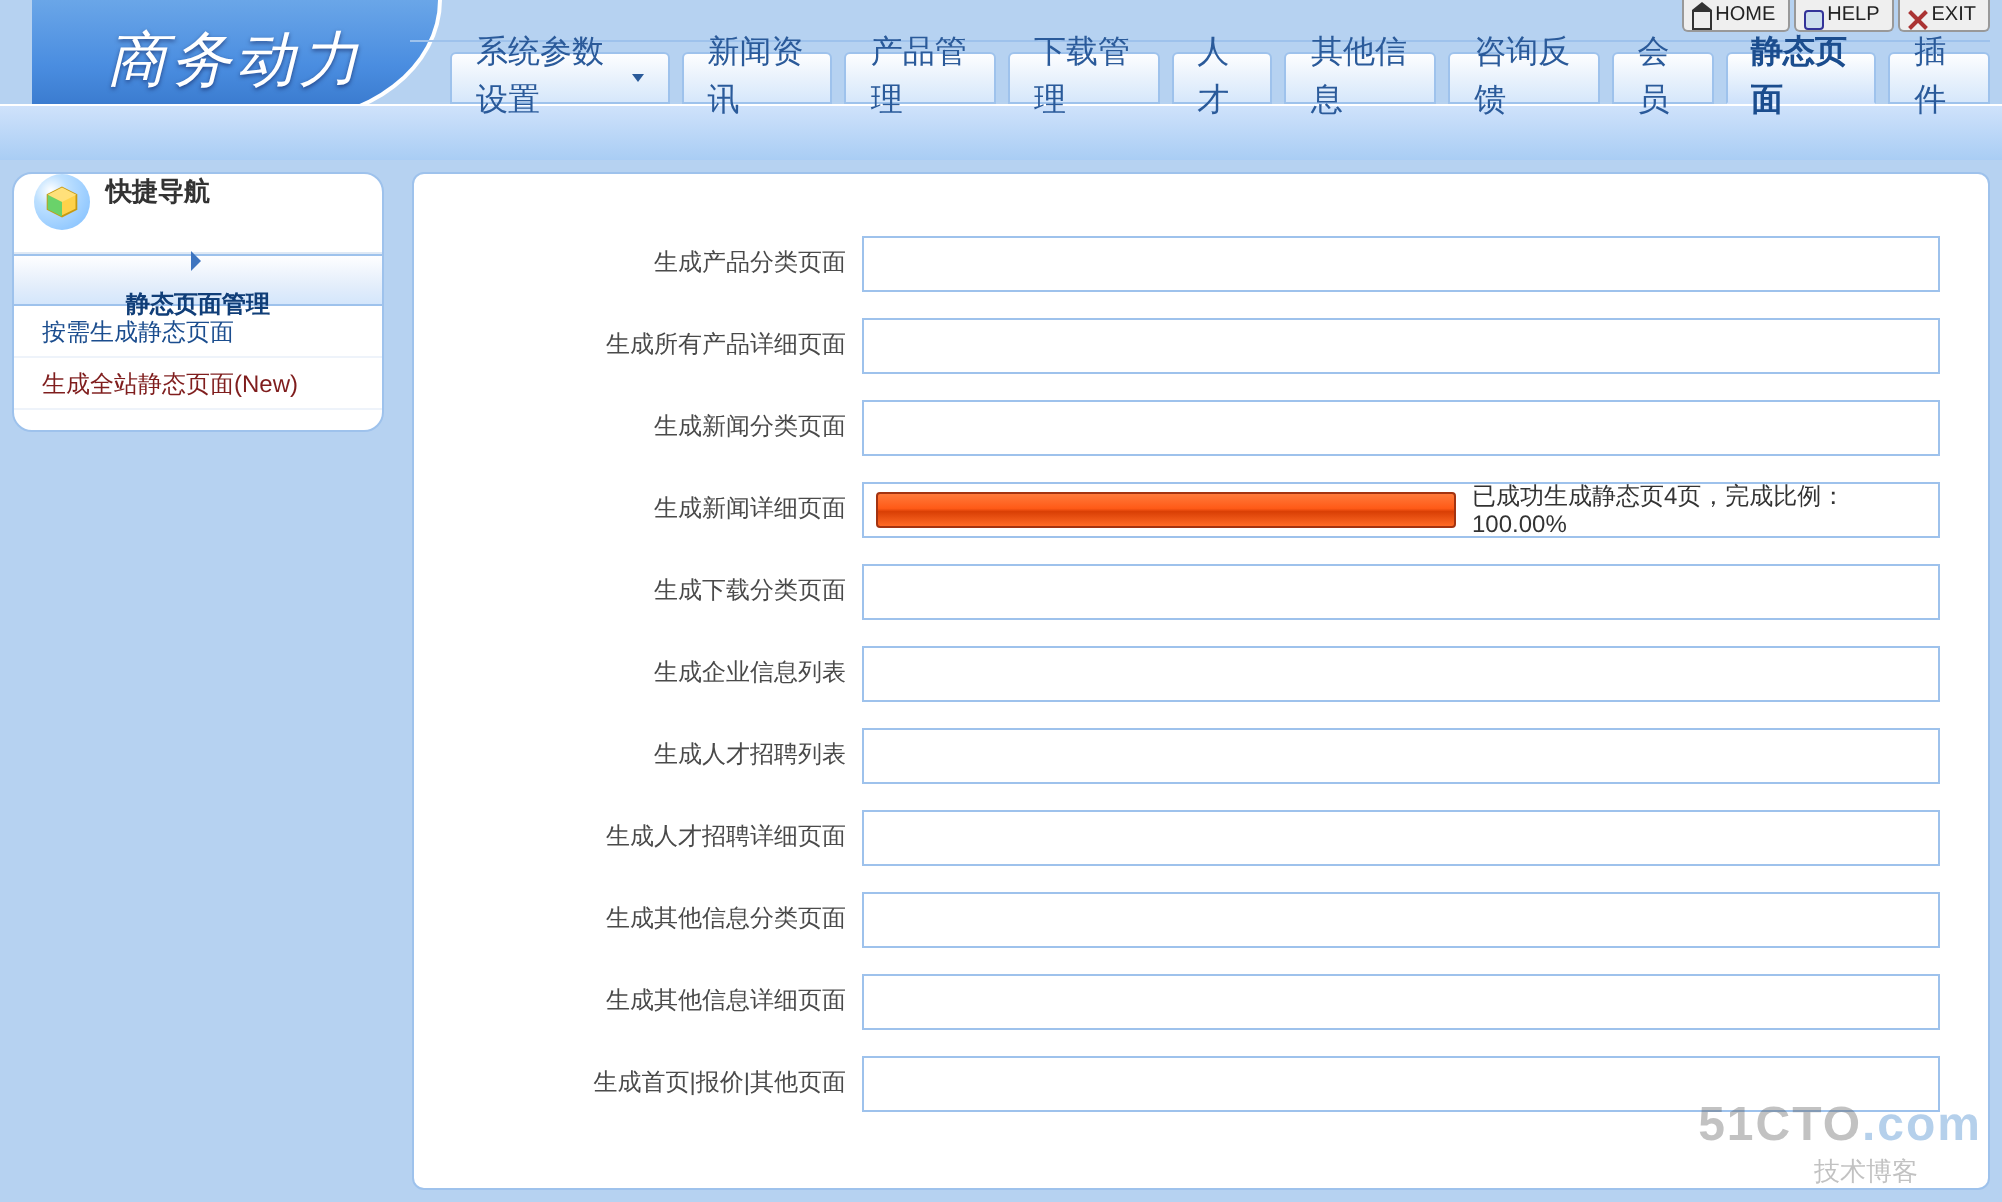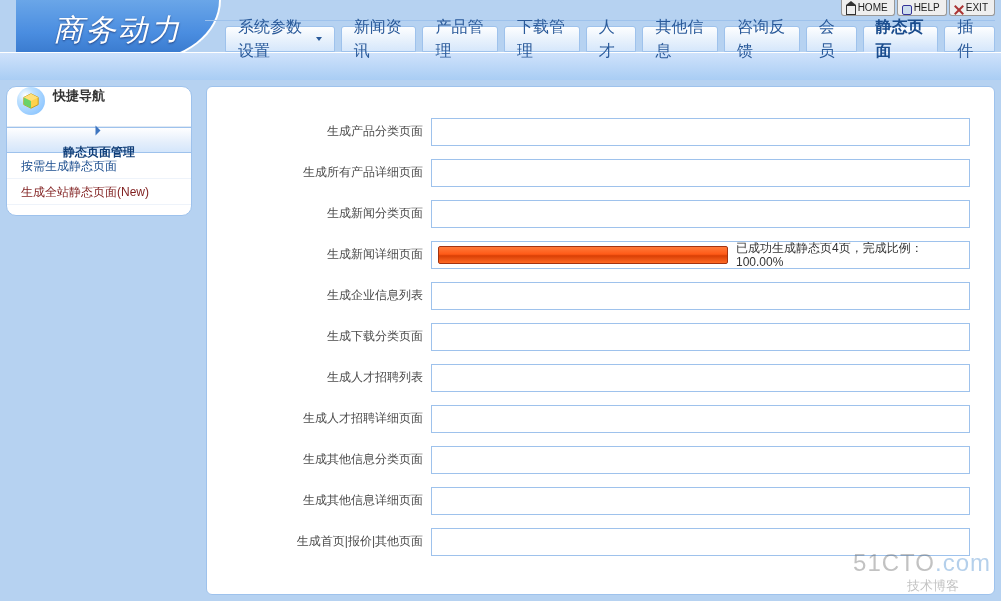--- a/index.html
+++ b/index.html
@@ -152,21 +152,21 @@
     border-radius:2px;
   }
   .status-text { color:#333; font-size:12px; line-height:14px; }
 
   
   .watermark {
     position:absolute; right:10px; bottom:6px;
     color:rgba(80,80,80,.35); font-family:Arial,sans-serif;
     text-align:right; pointer-events:none;
   }
-  .watermark .l1 { font-size:24px; font-weight:normal; letter-spacing:1px; }
+  .watermark .l1 { font-size:24px; font-weight:bold; letter-spacing:1px; }
   .watermark .l1 .o { color:rgba(90,150,210,.45); }
   .watermark .l2 { font-size:13px; }
   .watermark .l2 .b { color:rgba(255,255,255,.5); font-style:italic; margin-left:6px;}
 </style>
 </head>
 <body>
 
 <div class="topbar-wrap">
 
   <div class="util-buttons">
@@ -278,27 +278,27 @@
           <tr class="form-row">
             <td class="lab">生成新闻详细页面</td>
             <td class="fld">
               <div class="fld-box">
                 <div class="progress-bar"></div>
                 <div class="status-text" style="flex: 1 1 0%; margin-left: 4px;">已成功生成静态页4页，完成比例：100.00%</div>
               </div>
             </td>
           </tr>
           <tr class="form-row">
+            <td class="lab">生成下载分类页面</td>
+            <td class="fld">
+              <div class="fld-box"></div>
+            </td>
+          </tr>
+          <tr class="form-row">
             <td class="lab">生成企业信息列表</td>
-            <td class="fld">
-              <div class="fld-box"></div>
-            </td>
-          </tr>
-          <tr class="form-row">
-            <td class="lab">生成下载分类页面</td>
             <td class="fld">
               <div class="fld-box"></div>
             </td>
           </tr>
           <tr class="form-row">
             <td class="lab">生成人才招聘列表</td>
             <td class="fld">
               <div class="fld-box"></div>
             </td>
           </tr>

